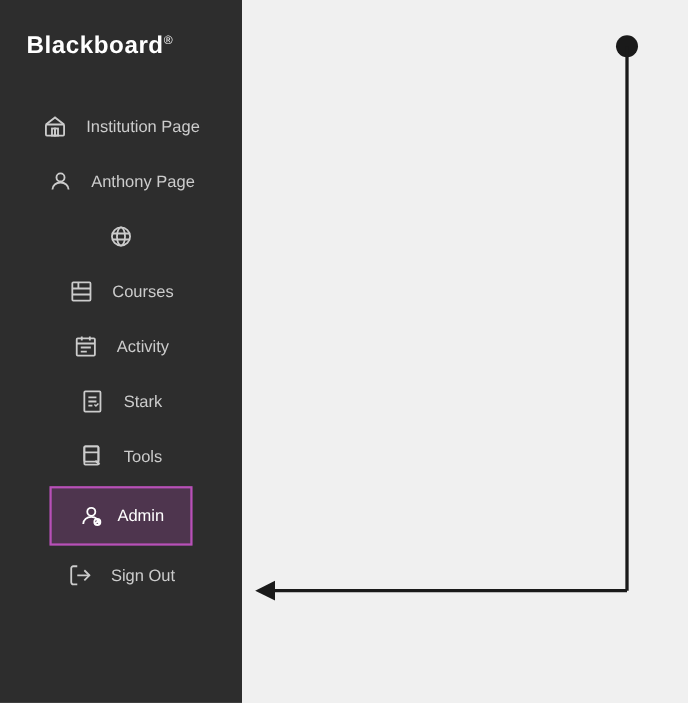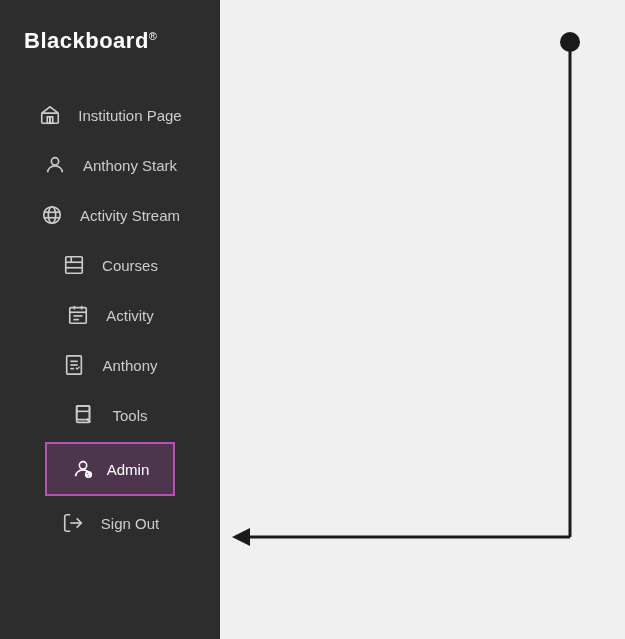--- a/index.html
+++ b/index.html
@@ -133,33 +133,32 @@
       <span class="label">Institution Page</span>
     </div>
 
     <div class="nav-item">
       <span class="icon">
         <svg width="22" height="22" viewBox="0 0 24 24" fill="none" stroke="#cccccc" stroke-width="1.8">
           <circle cx="12" cy="8" r="4"></circle>
           <path d="M4 20c0-4 3.6-7 8-7s8 3 8 7"></path>
         </svg>
       </span>
-      <span class="label">Anthony Stark</span>
+      <span class="label">Anthony Page</span>
     </div>
 
     <div class="nav-item">
       <span class="icon">
         <svg width="22" height="22" viewBox="0 0 24 24" fill="none" stroke="#cccccc" stroke-width="1.8">
           <circle cx="12" cy="12" r="9"></circle>
           <ellipse cx="12" cy="12" rx="4" ry="9"></ellipse>
           <line x1="3" y1="9" x2="21" y2="9"></line>
           <line x1="3" y1="15" x2="21" y2="15"></line>
         </svg>
       </span>
-      <span class="label">Activity Stream</span>
     </div>
 
     <div class="nav-item">
       <span class="icon">
         <svg width="22" height="22" viewBox="0 0 24 24" fill="none" stroke="#cccccc" stroke-width="1.8">
           <rect x="3" y="3" width="18" height="18" rx="1"></rect>
           <line x1="3" y1="9" x2="21" y2="9"></line>
           <line x1="3" y1="15" x2="21" y2="15"></line>
           <line x1="9" y1="3" x2="9" y2="9"></line>
         </svg>
@@ -185,21 +184,21 @@
     <div class="nav-item">
       <span class="icon">
         <svg width="22" height="22" viewBox="0 0 24 24" fill="none" stroke="#cccccc" stroke-width="1.8">
           <rect x="4" y="2" width="16" height="20" rx="1"></rect>
           <line x1="8" y1="8" x2="16" y2="8"></line>
           <line x1="8" y1="12" x2="16" y2="12"></line>
           <line x1="8" y1="16" x2="12" y2="16"></line>
           <path d="M14 15l1.5 1.5L18 14" stroke="#cccccc" stroke-width="1.5"></path>
         </svg>
       </span>
-      <span class="label">Anthony</span>
+      <span class="label">Stark</span>
     </div>
 
     <div class="nav-item">
       <span class="icon">
         <svg width="22" height="22" viewBox="0 0 24 24" fill="none" stroke="#cccccc" stroke-width="1.8">
           <rect x="4" y="2" width="14" height="18" rx="1"></rect>
           <line x1="4" y1="8" x2="18" y2="8"></line>
           <path d="M16 17l3 3" stroke="#cccccc" stroke-width="2"></path>
           <rect x="4" y="2" width="14" height="15" rx="1"></rect>
           <path d="M15 16l2 2" stroke="#cccccc" stroke-width="1.8"></path>

